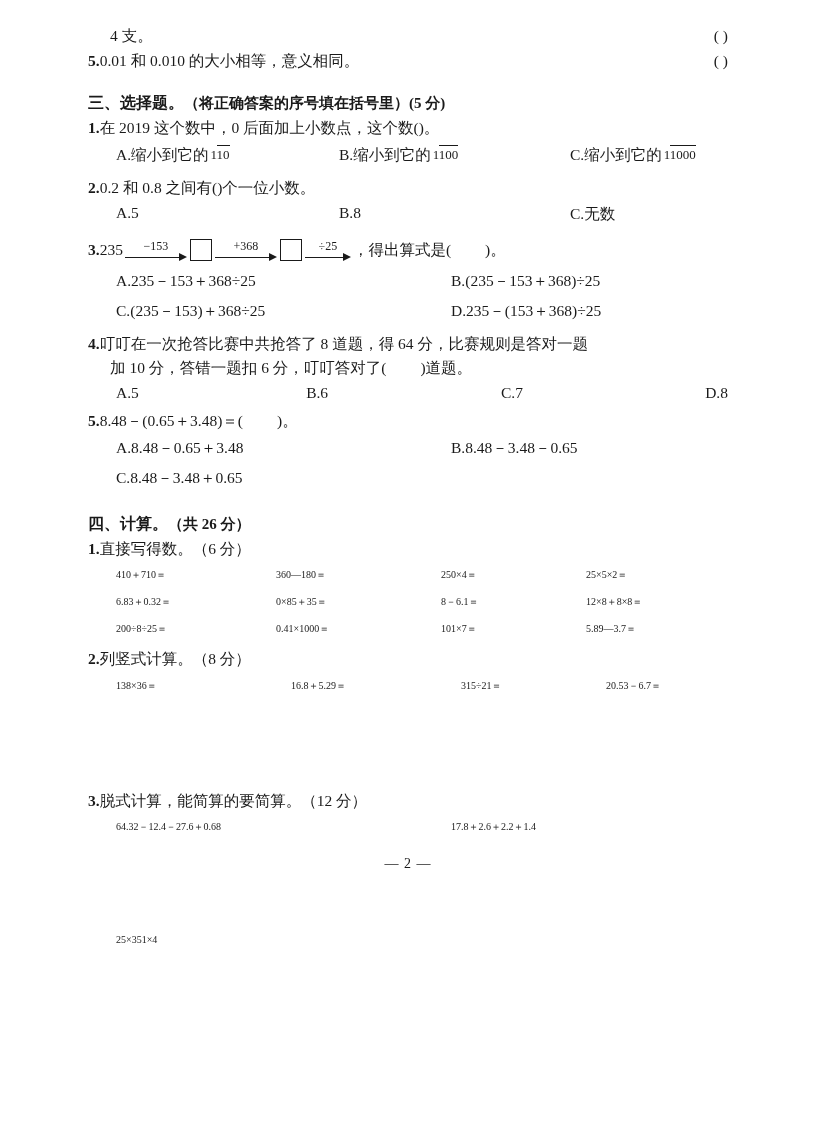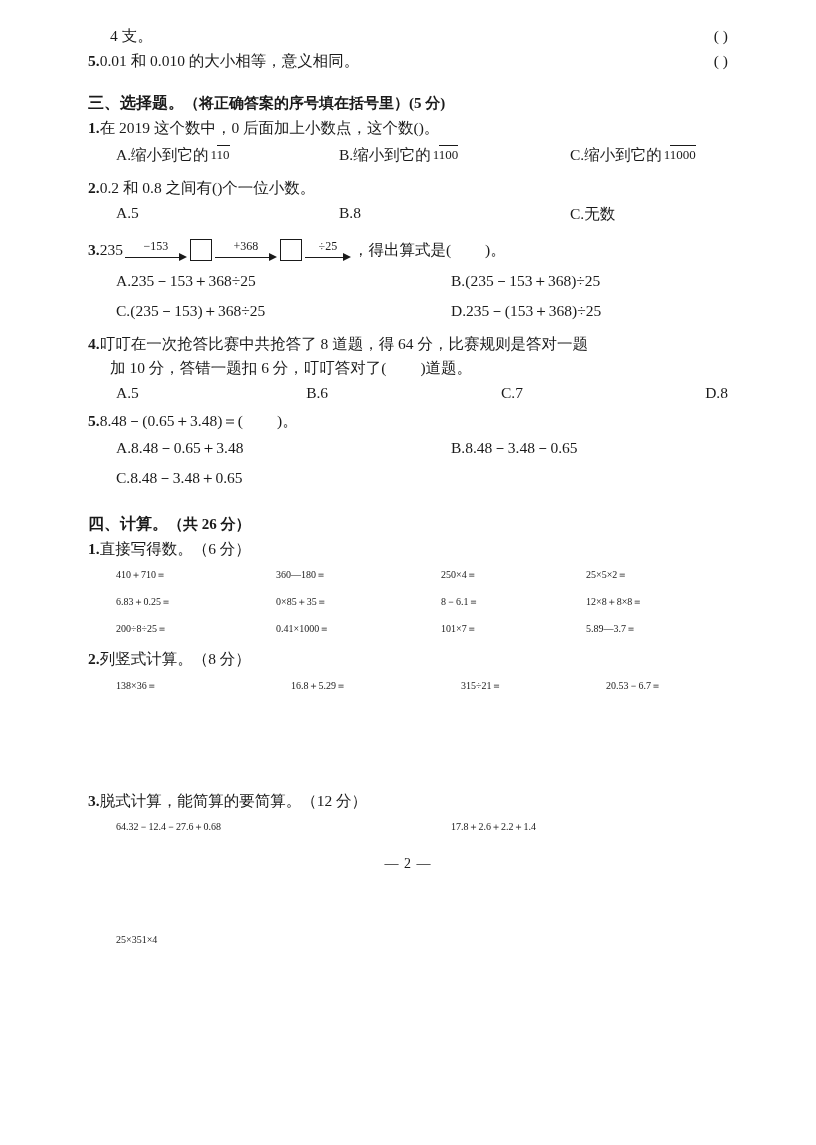--- a/index.html
+++ b/index.html
@@ -289,21 +289,21 @@
 
     <div class="row line" style="margin-bottom:12px;">
       <span class="num">1.</span><span>直接写得数。</span><span>（6 分）</span>
     </div>
 
     <div class="calcgrid g4">
       <div>410＋710＝</div>
       <div>360—180＝</div>
       <div>250×4＝</div>
       <div>25×5×2＝</div>
-      <div>6.83＋0.25＝</div>
+      <div>6.83＋0.32＝</div>
       <div>0×85＋35＝</div>
       <div>8－6.1＝</div>
       <div>12×8＋8×8＝</div>
       <div>200÷8÷25＝</div>
       <div>0.41×1000＝</div>
       <div>101×7＝</div>
       <div>5.89—3.7＝</div>
     </div>
 
     <div style="height:15px;"></div>

